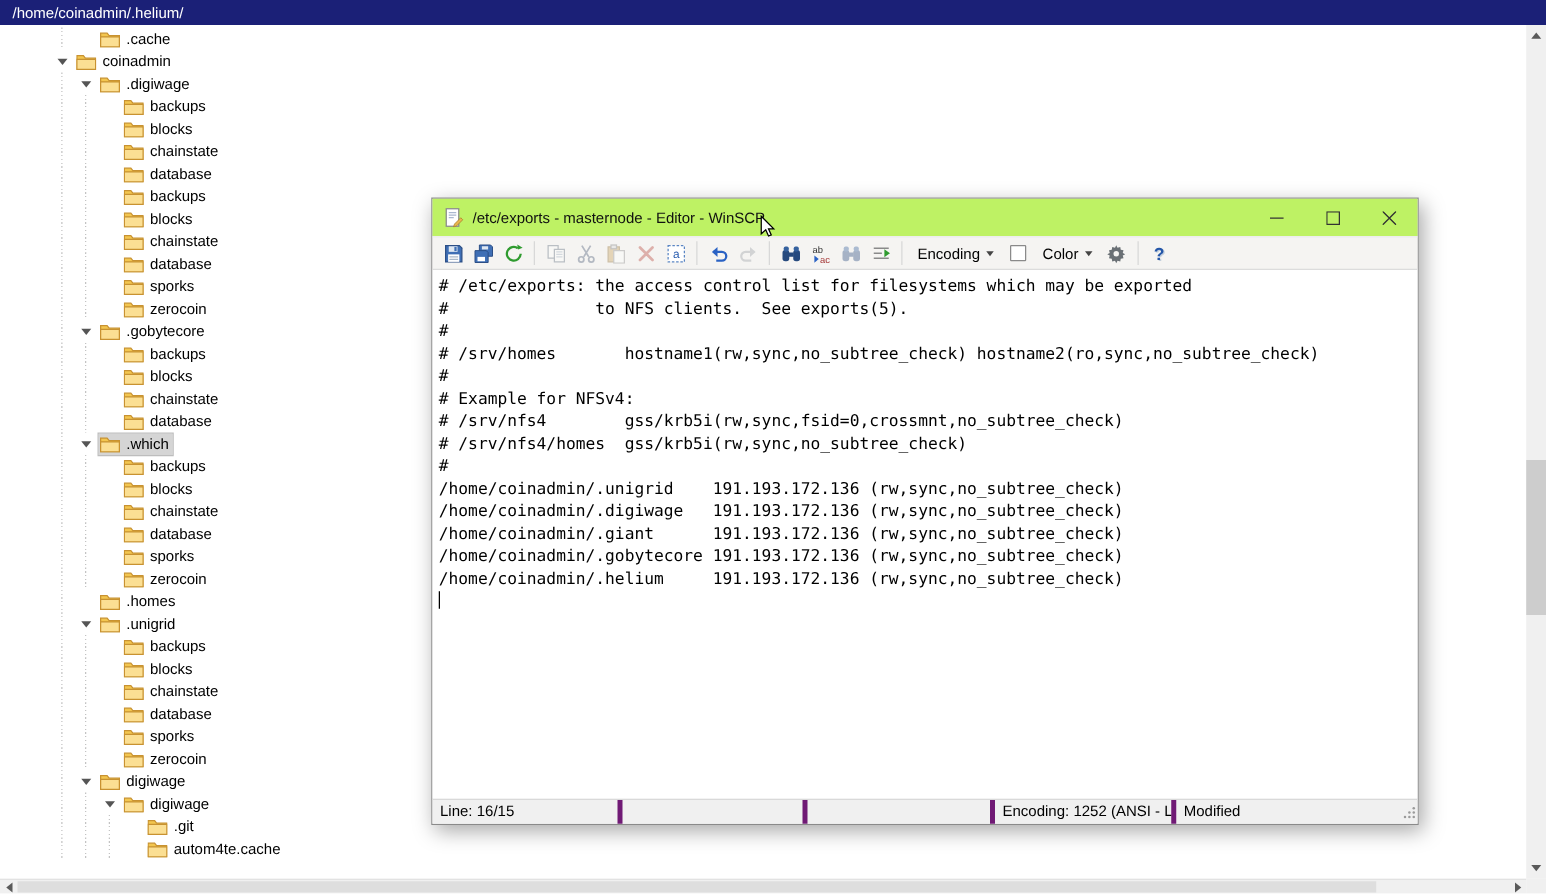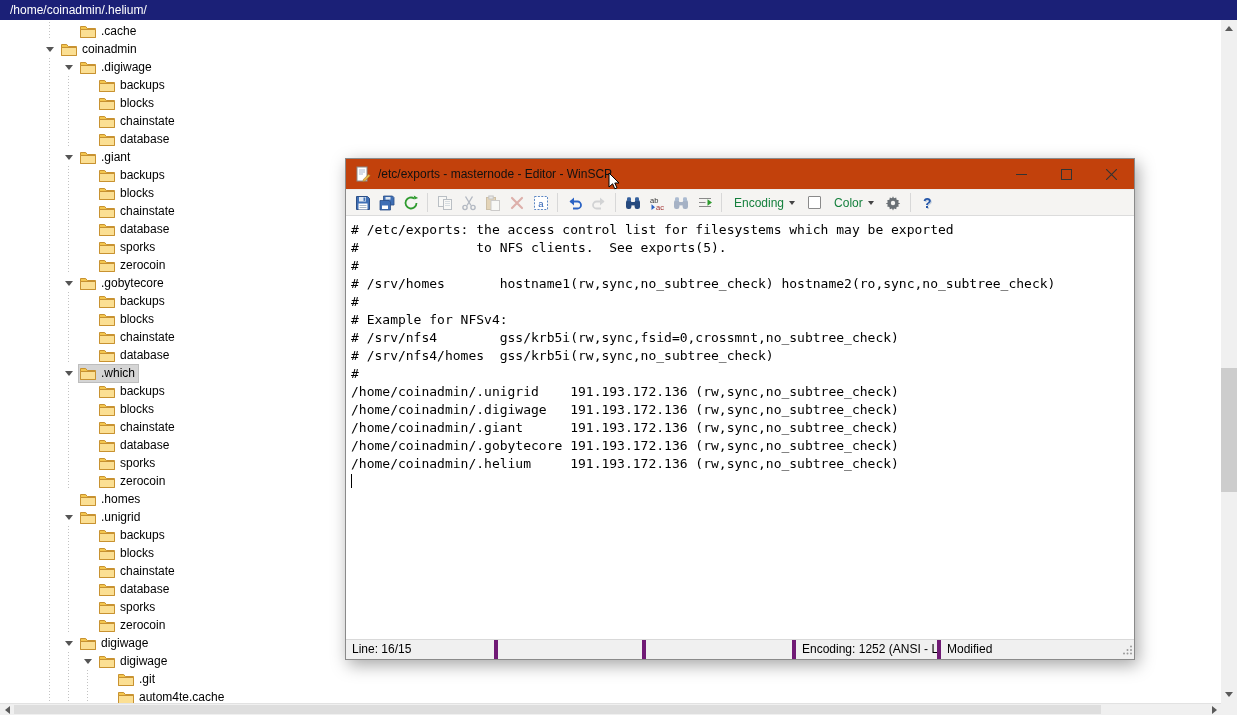--- a/index.html
+++ b/index.html
@@ -35,30 +35,30 @@
   .hs-arrow { position:absolute; top:0; width:14px; height:12px; display:flex; align-items:center; justify-content:center; }
   .hs-left { left:0; } .hs-right { right:0; }
   .hs-left::after { content:""; border-top:4px solid transparent; border-bottom:4px solid transparent; border-right:5px solid #5a5a5a; }
   .hs-right::after { content:""; border-top:4px solid transparent; border-bottom:4px solid transparent; border-left:5px solid #5a5a5a; }
   .hs-thumb { position:absolute; left:14px; right:120px; top:1px; bottom:1px; background:#dedede; }
   .scrollcorner { position:absolute; right:0; bottom:0; width:16px; height:12px; background:#f0f0f0; z-index:6; }
 
   
   .editor { position:absolute; left:345px; top:158px; width:790px; height:502px; background:#fff;
             border:1px solid #8a8a8a; box-shadow:3px 5px 16px rgba(0,0,0,.35); display:flex; flex-direction:column; z-index:10; }
-  .titlebar { height:30px; background:#c2410c; display:flex; align-items:center; padding-left:9px; flex:none; }
+  .titlebar { height:30px; background:#bef264; display:flex; align-items:center; padding-left:9px; flex:none; }
   .win-icon svg { display:block; }
   .title { font-size:12px; color:#111; margin-left:7px; flex:1; white-space:nowrap; overflow:hidden; }
   .winbtns { display:flex; height:100%; flex:none; }
   .winbtn { width:45px; height:100%; display:flex; align-items:center; justify-content:center; }
   .toolbar { height:27px; background:#f5f4f2; border-top:1px solid #ececec; border-bottom:1px solid #dcdcdc;
              display:flex; align-items:center; padding:0 5px; gap:1px; flex:none; }
   .tbtn { height:23px; min-width:23px; display:flex; align-items:center; justify-content:center; border-radius:2px; }
   .tbtn.disabled { opacity:.38; }
-  .tbtn-text { padding:0 7px; font-size:12px; color:#15803d; gap:5px; }
+  .tbtn-text { padding:0 7px; font-size:12px; color:#000000; gap:5px; }
   .ddarrow { width:0; height:0; border-left:3.5px solid transparent; border-right:3.5px solid transparent; border-top:4px solid #444; }
   .cbx { width:13px; height:13px; min-width:13px; border:1px solid #8a8a8a; background:#fff; margin:0 5px; border-radius:1px; }
   .tsep { width:1px; height:19px; background:#d8d8d8; margin:0 4px; flex:none; }
   .ticon { display:flex; align-items:center; justify-content:center; }
   .ticon svg { display:block; }
   .helpglyph { font-size:14px; font-weight:bold; color:#2456a8; text-shadow:1px 1px 0 #c3cfdd; }
 
   .content { flex:1; background:#fff; overflow:hidden; padding:5px 0 0 5px;
              font-family:"DejaVu Sans Mono","Liberation Mono",monospace; font-size:13px; line-height:18px; color:#000; }
   .eline { white-space:pre; height:18px; }
@@ -181,36 +181,20 @@
           <span class="spacer" style="width: 78px;"></span>
           <span class="arrowslot"></span>
           <span class="labelbox">
             <span class="foldericon">
               <svg width="16" height="13" viewBox="0 0 16 13">
                 <path d="M.5 1.5h5.2l1.6 2h8.2v9H.5z" fill="#f3c64f" stroke="#c89231"></path>
                 <path d="M.5 4.5h15v8H.5z" fill="#fbdf93" stroke="#c89231"></path>
               </svg>
             </span>
             <span class="treelabel">database</span>
-          </span>
-        </div>
-        <div class="tree-row">
-          <span class="guide" style="left: 49px;"></span>
-          <span class="spacer" style="width: 59px;"></span>
-          <span class="arrowslot">
-            <span class="tri"></span>
-          </span>
-          <span class="labelbox">
-            <span class="foldericon">
-              <svg width="16" height="13" viewBox="0 0 16 13">
-                <path d="M.5 1.5h5.2l1.6 2h8.2v9H.5z" fill="#f3c64f" stroke="#c89231"></path>
-                <path d="M.5 4.5h15v8H.5z" fill="#fbdf93" stroke="#c89231"></path>
-              </svg>
-            </span>
-            <span class="treelabel">.giant</span>
           </span>
         </div>
         <div class="tree-row">
           <span class="guide" style="left: 49px;"></span>
           <span class="guide" style="left: 68px;"></span>
           <span class="spacer" style="width: 78px;"></span>
           <span class="arrowslot"></span>
           <span class="labelbox">
             <span class="foldericon">
               <svg width="16" height="13" viewBox="0 0 16 13">

